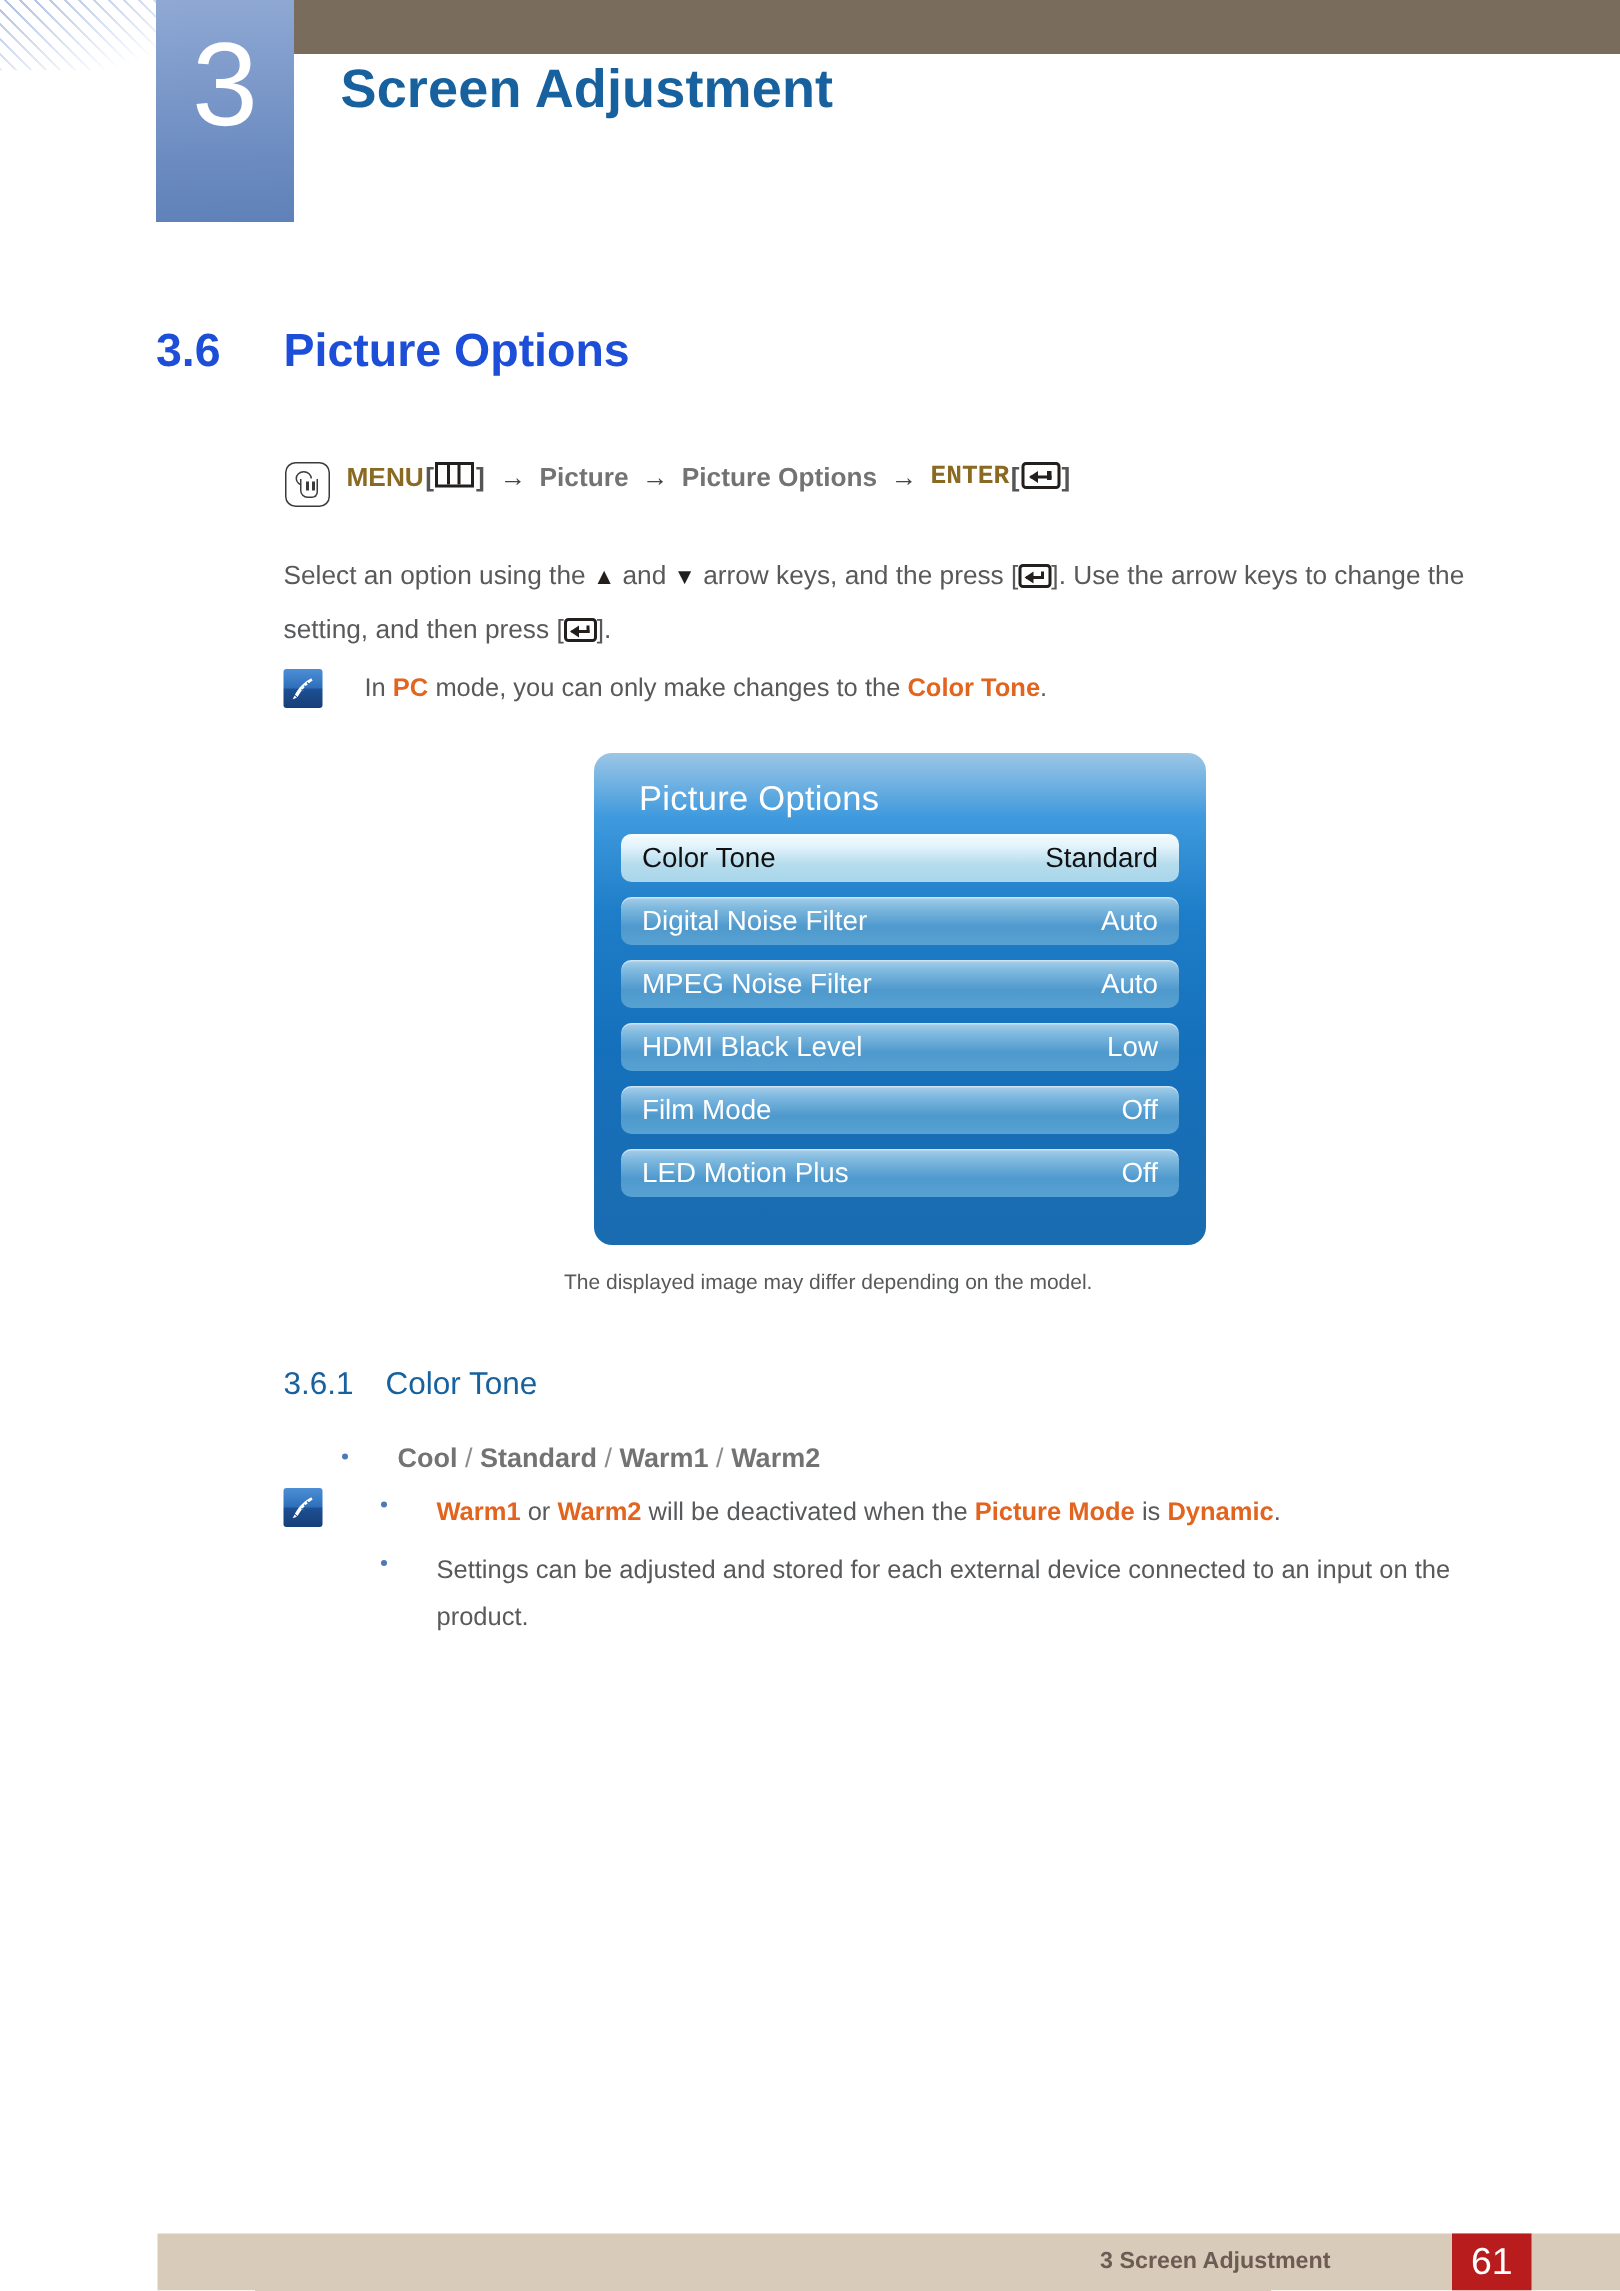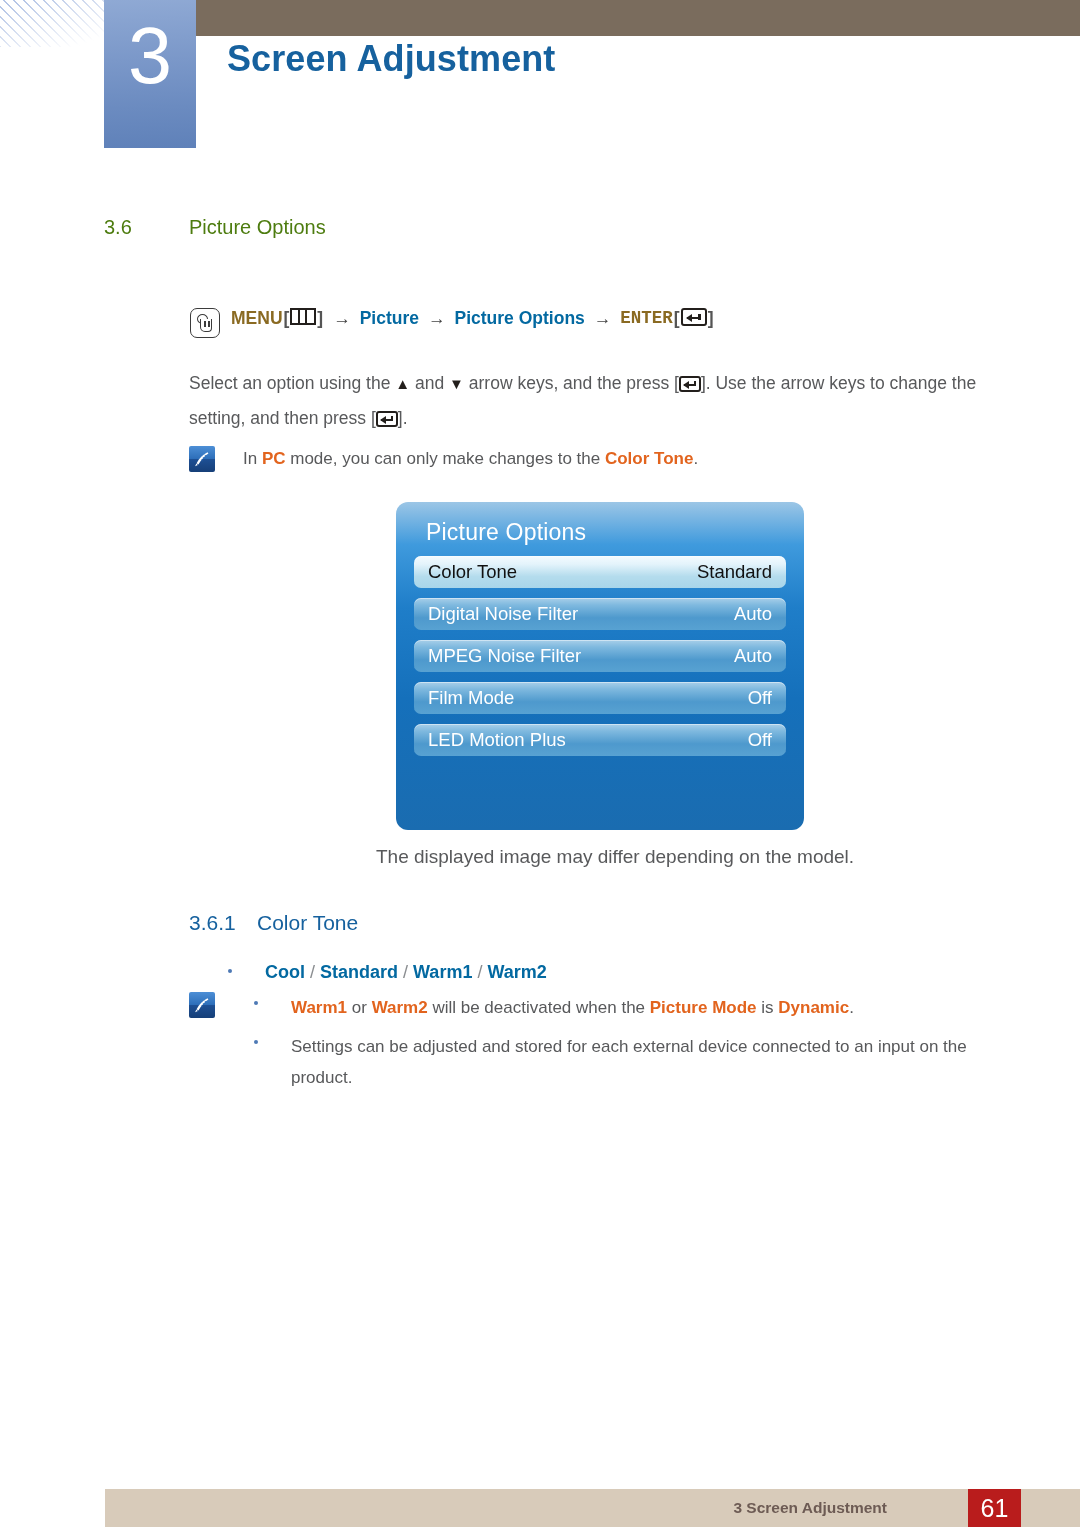--- a/index.html
+++ b/index.html
@@ -59,23 +59,23 @@
     color: #16619e;
     font-size: 36px;
     font-weight: bold;
     letter-spacing: 0.1px;
   }
 
   
   .sec-head {
     position: absolute;
     left: 104px; top: 216px;
-    color: #4d7c0f;
-    font-size: 20px;
-    font-weight: normal;
+    color: #1d4ed8;
+    font-size: 31px;
+    font-weight: bold;
     white-space: nowrap;
   }
   .sec-head .num { display: inline-block; width: 85px; }
 
   
   .navline {
     position: absolute;
     left: 190px; top: 308px;
     display: flex;
     font-size: 17.5px;
@@ -114,21 +114,21 @@
     position: absolute;
     width: 1.5px; height: 6px;
     background: #3b3b3b;
     top: 12px;
   }
   .hand-icon .l1 { left: 13px; }
   .hand-icon .l2 { left: 17px; }
 
   .kw-menu { color: #8a6a22; }
   .kw-enter { color: #8a6a22; font-family: Liberation Mono, monospace; }
-  .kw-orange { color: #0369a1; }
+  .kw-orange { color: #737373; }
   .brk { color: #555; font-weight: bold; margin: 0 1px; }
   .arrow { color: #444; margin: 0 9px; font-weight: normal; }
 
   .menu-icon {
     display: inline-block;
     width: 26px; height: 17px;
     border: 2px solid #231f1c;
     box-sizing: border-box;
     vertical-align: -3px;
     position: relative;
@@ -252,21 +252,21 @@
   }
   .osd-row.sel {
     color: #111111;
     background: linear-gradient(180deg, #f4fbff 0%, #e3f3fb 26%, #b4dced 64%, #a9d6ea 100%);
   }
   .osd-caption {
     position: absolute;
     left: 376px; top: 846px;
     width: 640px;
     color: #58595b;
-    font-size: 19px;
+    font-size: 14px;
   }
 
   
   .subsec {
     position: absolute;
     left: 189px; top: 911px;
     color: #16619e;
     font-size: 21px;
     font-weight: normal;
     white-space: nowrap;
@@ -410,20 +410,24 @@
   </div>
   <div class="osd-row">
     <span>Digital Noise Filter</span>
     <span>Auto</span>
   </div>
   <div class="osd-row">
     <span>MPEG Noise Filter</span>
     <span>Auto</span>
   </div>
   <div class="osd-row">
+    <span>HDMI Black Level</span>
+    <span>Low</span>
+  </div>
+  <div class="osd-row">
     <span>Film Mode</span>
     <span>Off</span>
   </div>
   <div class="osd-row">
     <span>LED Motion Plus</span>
     <span>Off</span>
   </div>
 </div>
 <div class="osd-caption">The displayed image may differ depending on the model.</div>
 

